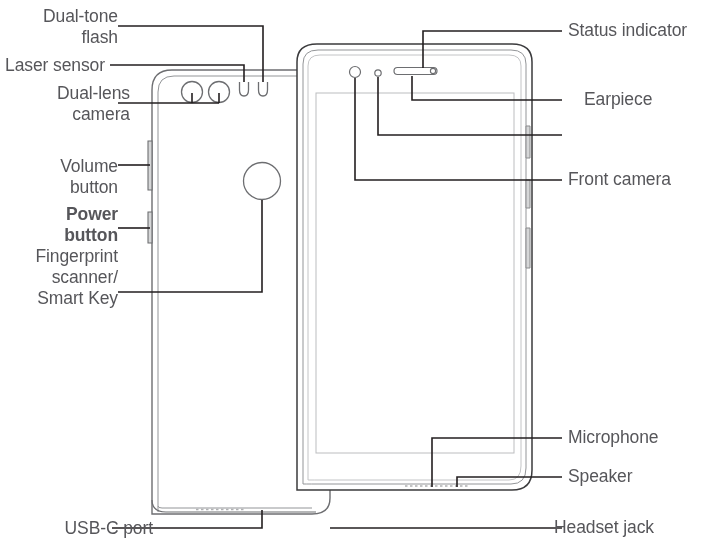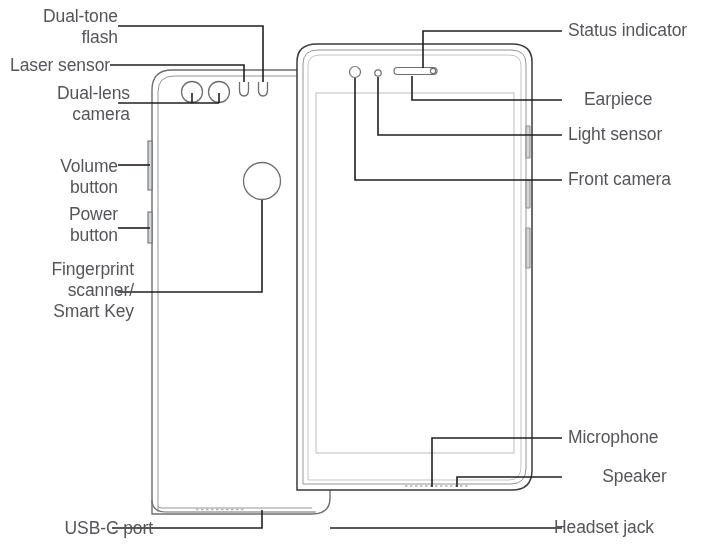--- a/index.html
+++ b/index.html
@@ -166,44 +166,43 @@
 
       <path d="M 562 477 L 457 477 L 457 487"></path>
 
       <path d="M 562 528 L 330 528"></path>
     </g>
   </svg>
 
   <div class="callout-label label-left" style="left:0px; top:6px; width:118px;">Dual-tone
 flash</div>
 
-  <div class="callout-label label-left" style="left:0px; top:55px; width:110px;">Laser sensor</div>
+  <div class="callout-label label-left" style="left:0px; top:55px; width:110px;text-align:center;">Laser sensor</div>
 
   <div class="callout-label label-left" style="left:0px; top:83px; width:118px;margin-left:12px;">Dual-lens
 camera</div>
 
   <div class="callout-label label-left" style="left:0px; top:156px; width:118px;">Volume
 button</div>
 
-  <div class="callout-label label-left" style="left:0px; top:204px; width:118px;">Power
+  <div class="callout-label label-left" style="left:0px; top:204px; width:118px;font-weight:bold;">Power
 button</div>
 
-  <div class="callout-label label-left" style="left:0px; top:259px; width:118px;padding-left:16px;">Fingerprint
+  <div class="callout-label label-left" style="left:0px; top:246px; width:118px;">Fingerprint
 scanner/
 Smart Key</div>
 
   <div class="callout-label label-left" style="left:0px; top:518px; width:112px;margin-left:41px;">USB-C port</div>
 
   <div class="callout-label label-right" style="left:568px; top:20px; width:133px;">Status indicator</div>
 
   <div class="callout-label label-right" style="left:568px; top:89px; width:133px;margin-left:16px;">Earpiece</div>
 
-  <div class="callout-label label-right" style="left:568px; top:124px; width:133px;">Light sensor</div>
 
   <div class="callout-label label-right" style="left:568px; top:169px; width:133px;">Front camera</div>
 
   <div class="callout-label label-right" style="left:568px; top:427px; width:133px;">Microphone</div>
 
-  <div class="callout-label label-right" style="left:568px; top:466px; width:133px;text-align:center;">Speaker</div>
+  <div class="callout-label label-right" style="left:568px; top:466px; width:133px;">Speaker</div>
 
   <div class="callout-label label-right" style="left:554px; top:517px; width:133px;">Headset jack</div>
 
 </div>
 
 </body></html>

